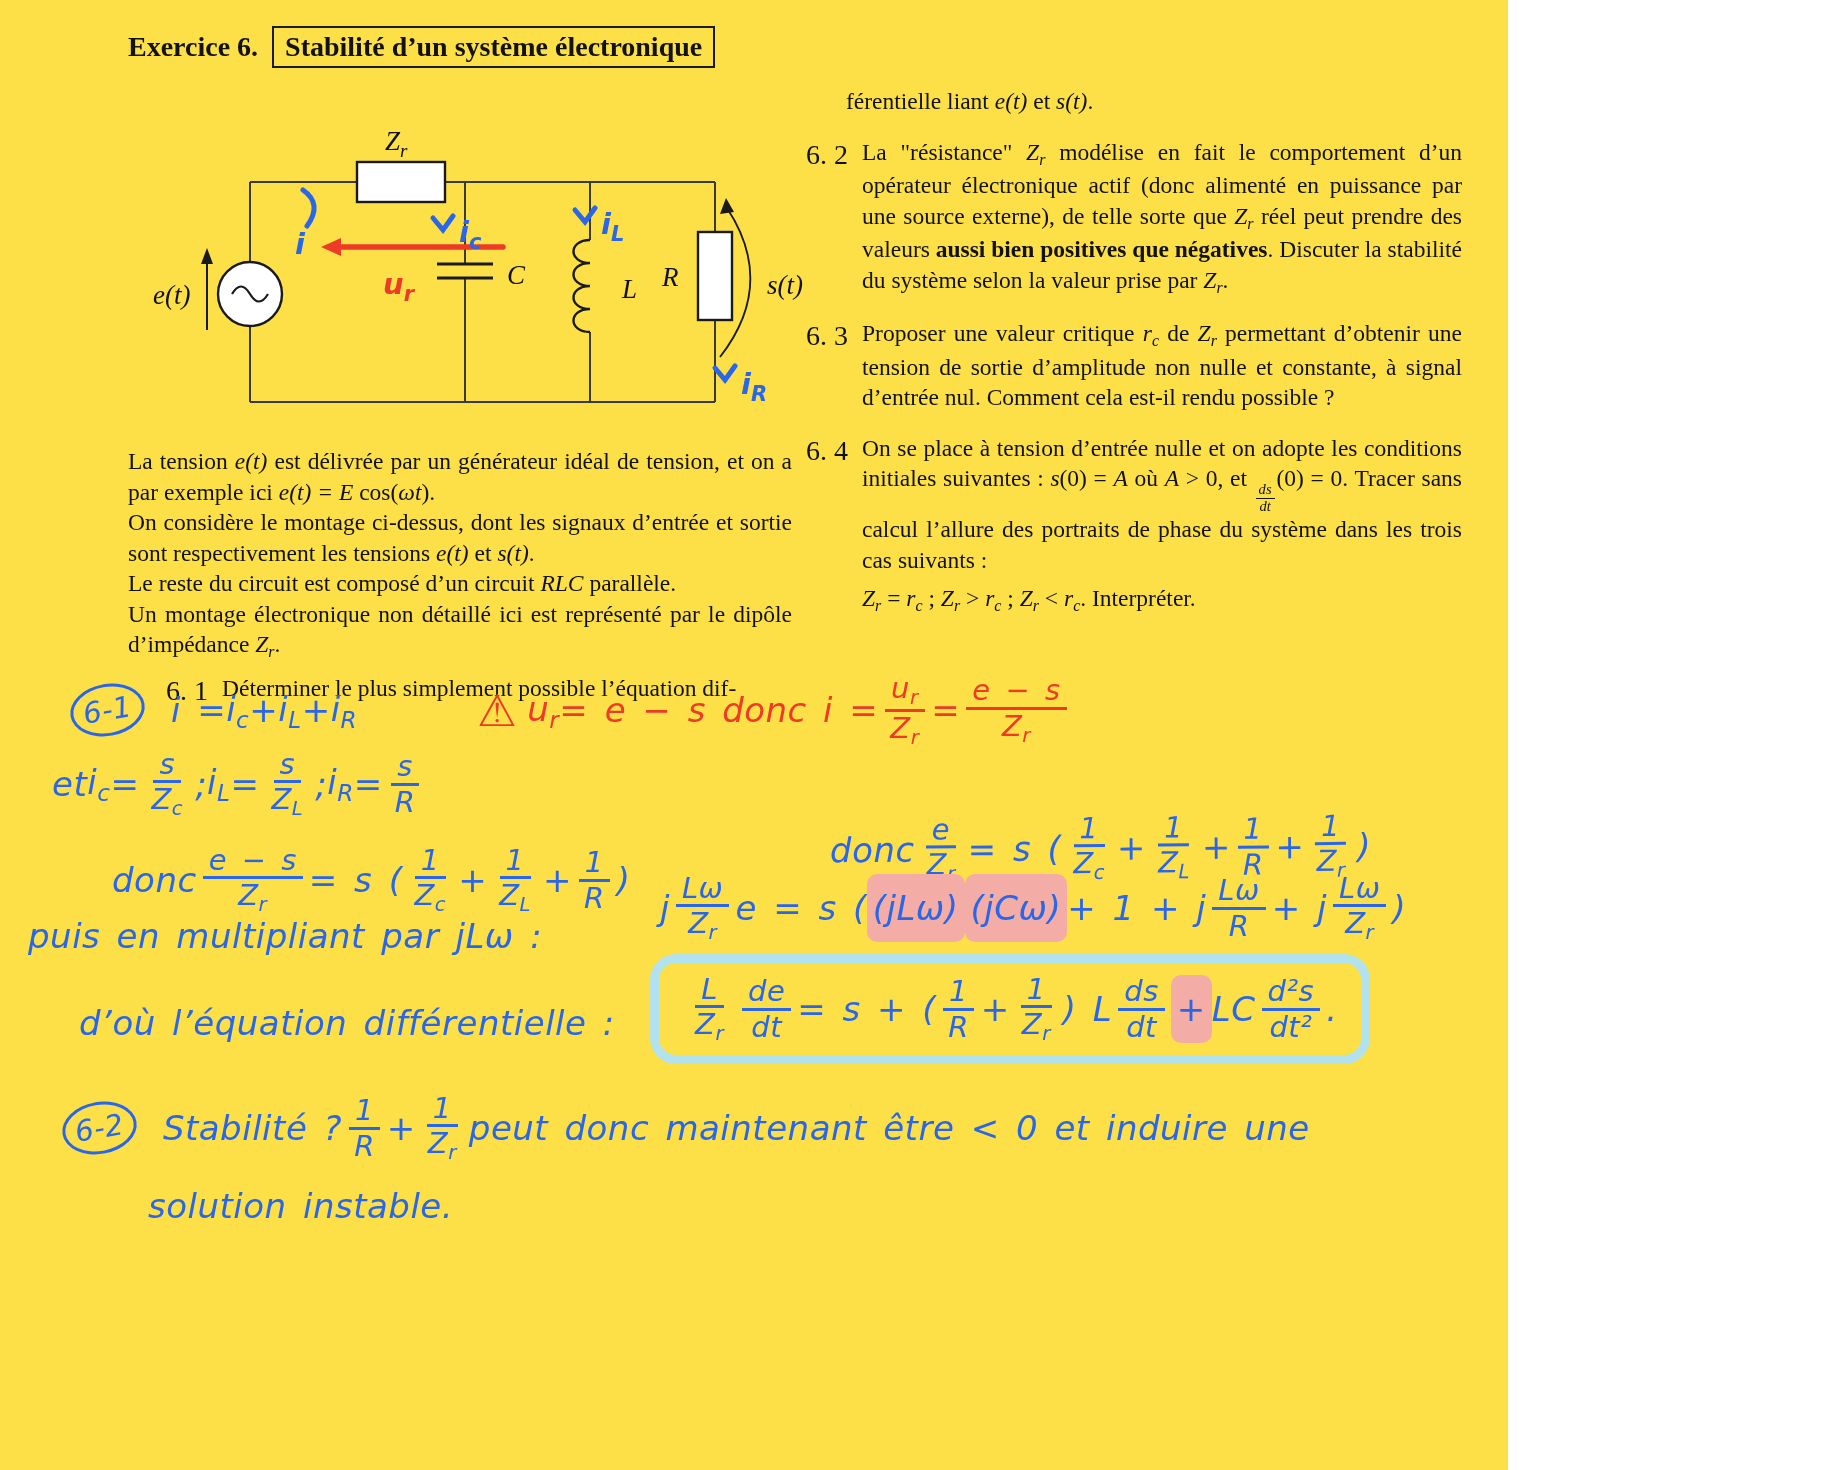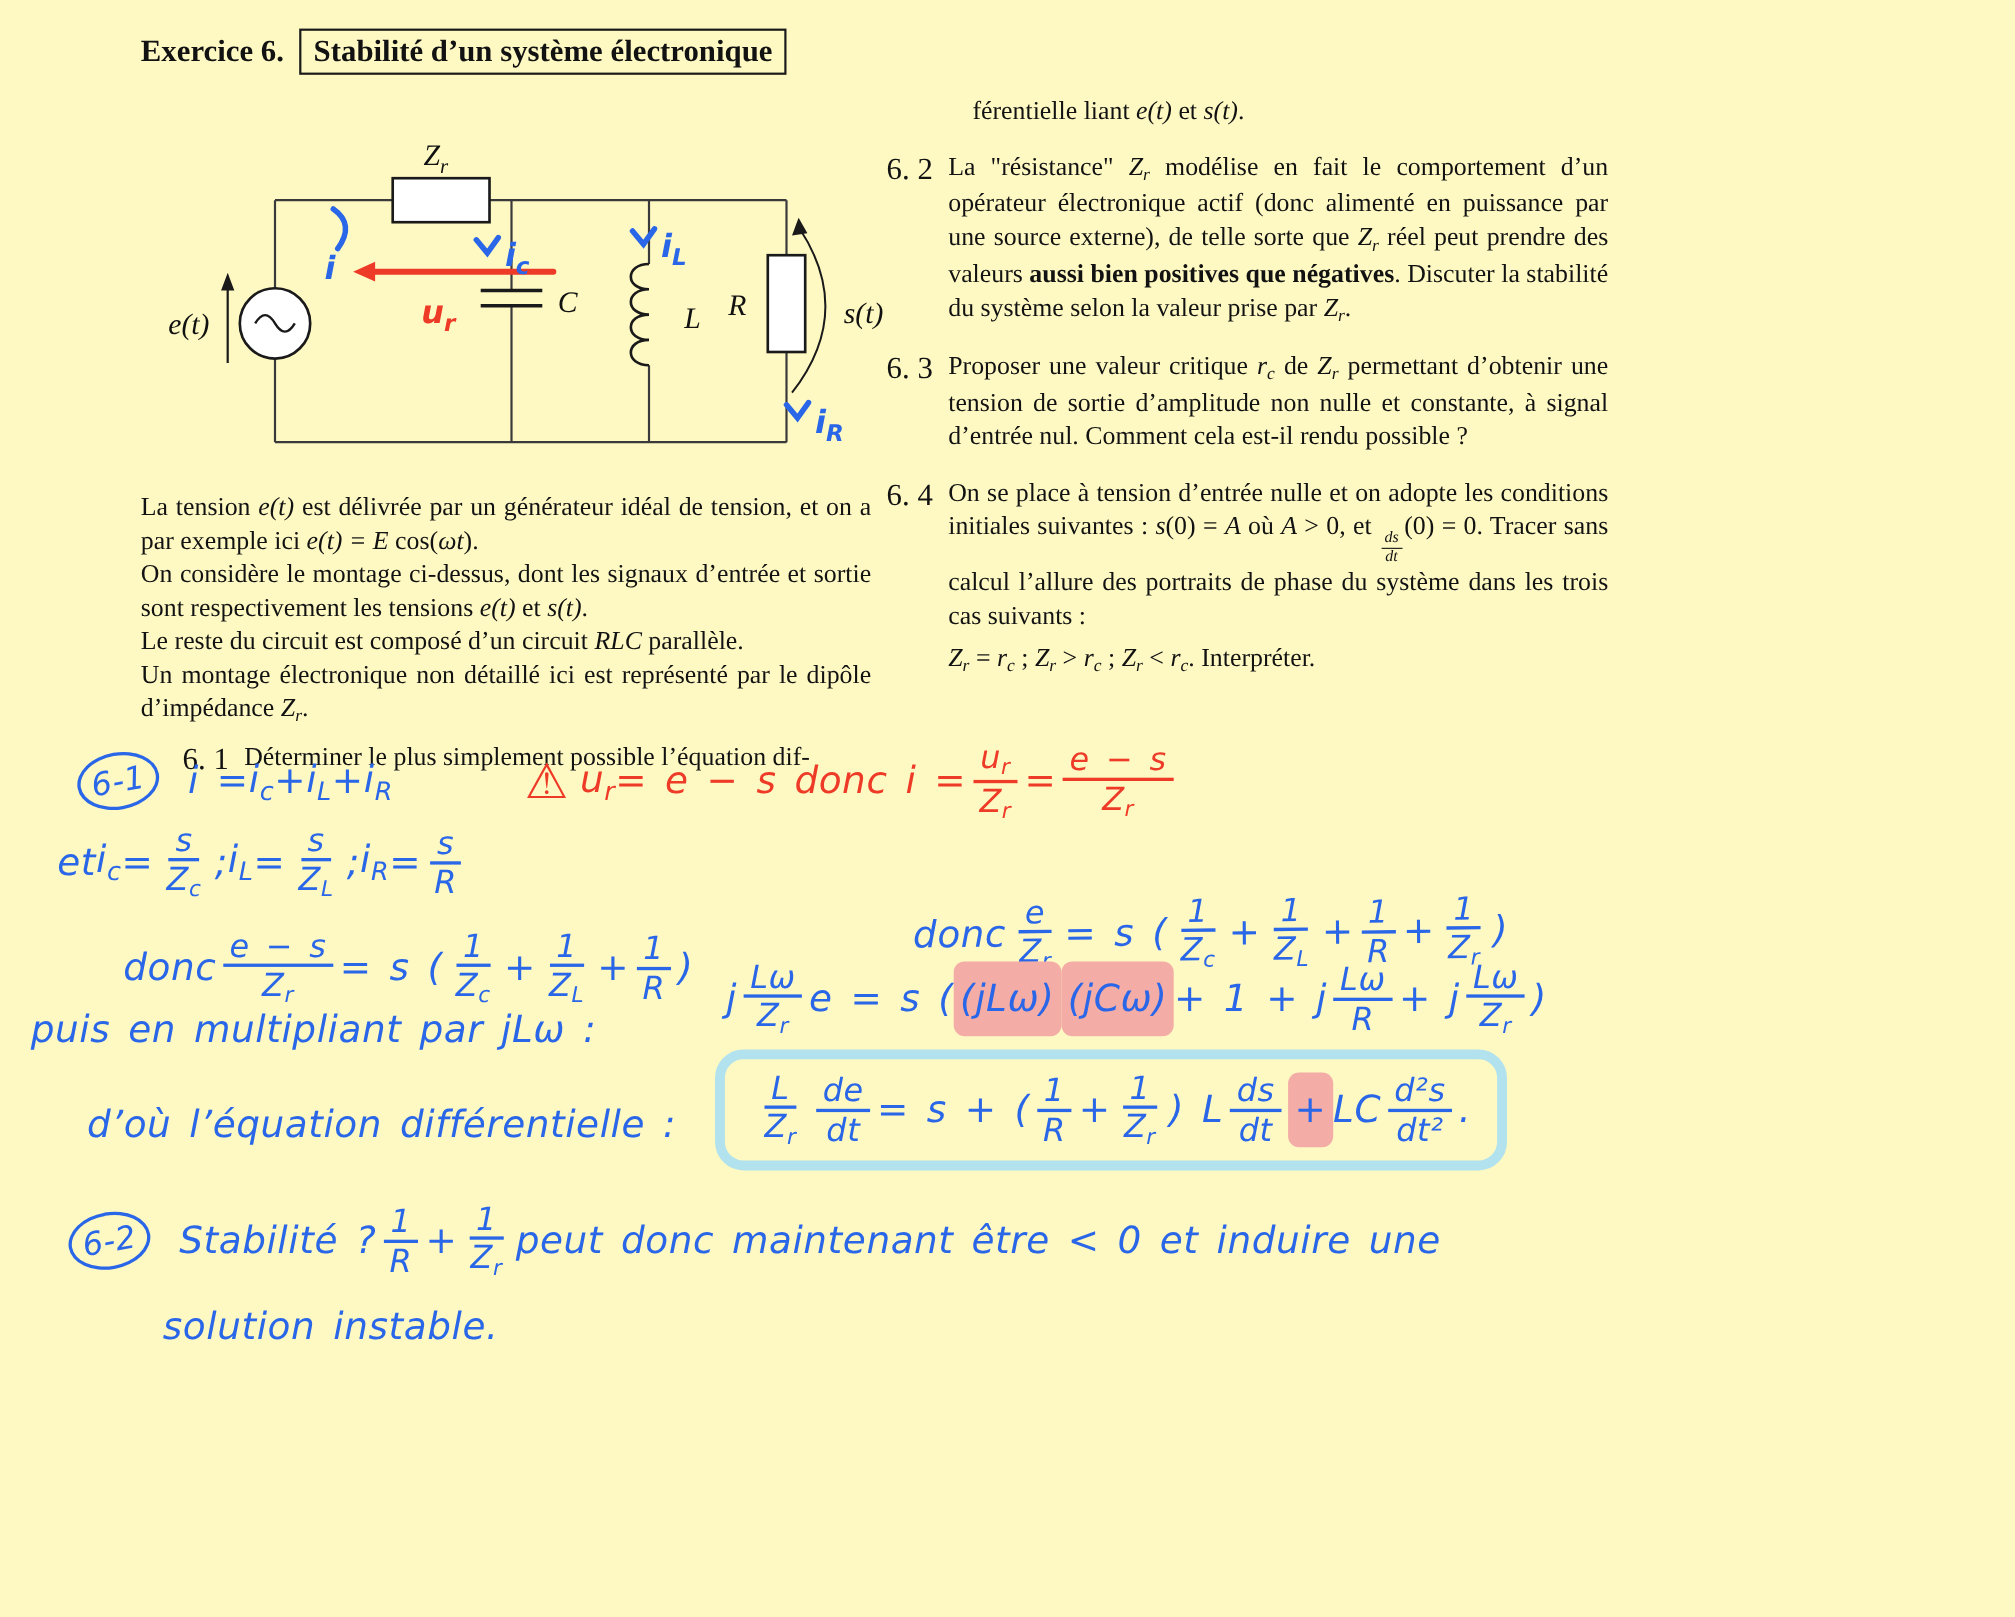--- a/index.html
+++ b/index.html
@@ -1,33 +1,33 @@
 <!DOCTYPE html>
 <html><head>
 <meta charset="utf-8">
 <style>
   html,body{margin:0;padding:0;background:#ffffff;}
-  #page{position:relative;width:1832px;height:1470px;background:#fef9c3;overflow:hidden;
+  #page{position:relative;width:1508px;height:1470px;background:#fde047;overflow:hidden;
         font-family:"Liberation Serif",serif;color:#121212;}
 
   
   .title-row{position:absolute;left:128px;top:26px;display:flex;align-items:center;
              font-weight:bold;font-size:28px;}
   .title-box{border:2.5px solid #1a1a1a;padding:3px 11px;margin-left:14px;}
 
   .par{font-size:23.5px;line-height:1.3;text-align:justify;}
   .mi{font-style:italic;}
   .bd{font-weight:bold;}
   .sb{font-size:0.68em;font-style:italic;vertical-align:-0.3em;}
 
   #left-col{position:absolute;left:128px;top:446px;width:664px;}
   #left-col .par{margin:0;}
   #left-col .qrow{margin-top:10px;margin-left:38px;}
   #right-col{position:absolute;left:806px;top:86px;width:656px;}
-  .cont{margin-left:78px;}
+  .cont{margin-left:40px;}
   .qrow{display:flex;}
   .qnum{width:56px;flex-shrink:0;font-size:28px;line-height:1.3;}
   .qtext{flex:1;}
   #right-col .qrow{margin-top:20px;}
   .cases{margin-left:56px;margin-top:8px;}
 
   .par .frac{display:inline-flex;flex-direction:column;align-items:center;
              vertical-align:-0.55em;font-size:0.62em;line-height:1.05;margin:0 2px;}
   .par .frac .num{border-bottom:1.5px solid currentColor;padding:0 3px;}
   .par .frac .den{padding:0 3px;}

